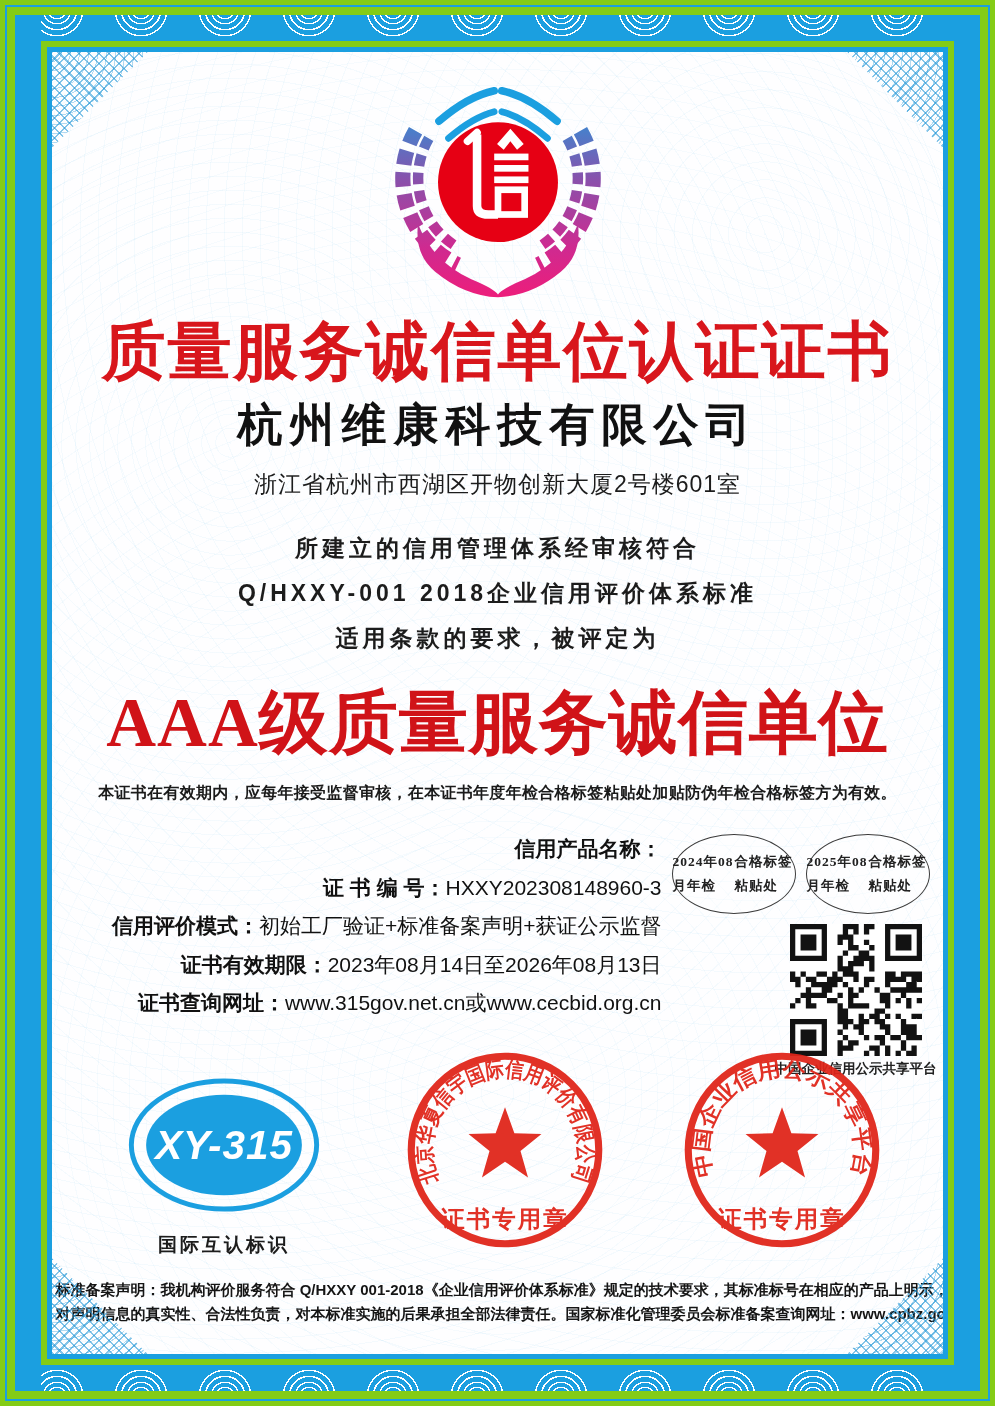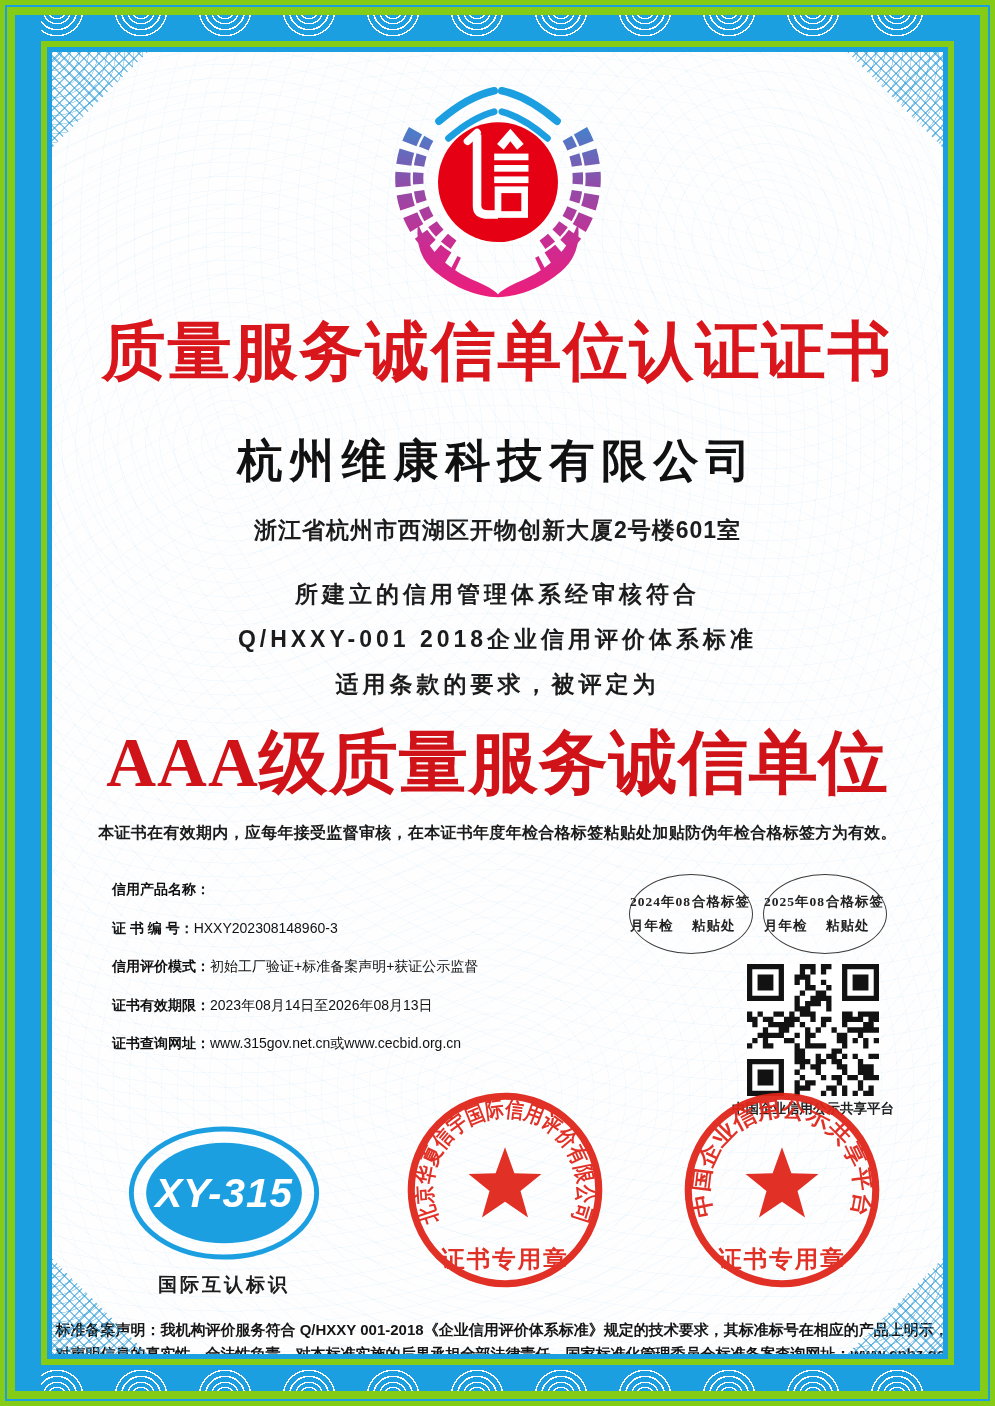--- a/index.html
+++ b/index.html
@@ -43,48 +43,48 @@
   .corner.tl{top:0;left:0;clip-path:polygon(0 0,92% 0,0 92%);}
   .corner.tr{top:0;right:0;clip-path:polygon(8% 0,100% 0,100% 92%);}
   .corner.bl{bottom:0;left:0;clip-path:polygon(0 8%,92% 100%,0 100%);}
   .corner.br{bottom:0;right:0;clip-path:polygon(100% 8%,100% 100%,8% 100%);}
 
   
   .logo{margin-top:14px;width:232px;height:238px;flex:none;}
 
   
   .title{margin-top:4px;font-size:64px;font-weight:900;color:var(--red);letter-spacing:2px;white-space:nowrap;}
-  .company{margin-top:36px;font-size:45px;font-weight:800;color:#111;letter-spacing:7px;white-space:nowrap;}
-  .address{margin-top:24px;font-size:23px;font-weight:700;color:#1c1c1c;letter-spacing:1px;}
+  .company{font-size:45px;font-weight:800;color:#111;letter-spacing:7px;white-space:nowrap;}
+  .address{margin-top:14px;font-size:23px;font-weight:400;color:#1c1c1c;letter-spacing:1px;}
   .statements{margin-top:26px;text-align:center;}
   .statement{font-size:23px;font-weight:600;color:#1c1c1c;line-height:45px;letter-spacing:4px;}
-  .award{margin-top:10px;font-size:69px;font-weight:900;color:#d01318;font-family:"Liberation Serif","DejaVu Serif",serif;letter-spacing:1px;white-space:nowrap;}
+  .award{margin-top:16px;font-size:69px;font-weight:900;color:#d01318;font-family:"Liberation Serif","DejaVu Serif",serif;letter-spacing:1px;white-space:nowrap;}
   .validity-note{margin-top:14px;font-size:16px;font-weight:600;color:#1a1a1a;letter-spacing:.3px;white-space:nowrap;}
 
   
   .info-row{width:100%;display:flex;padding:0 56px 0 60px;margin-top:26px;}
   .fields{flex:1;}
-  .field-row{display:flex;align-items:baseline;font-size:14px;line-height:38.5px;color:#111;}
+  .field-row{display:flex;align-items:baseline;font-size:21px;line-height:38.5px;color:#111;justify-content:flex-end;}
   .field-label{font-weight:800;white-space:pre;}
   .field-value{font-weight:500;white-space:pre;}
   .right-col{width:268px;flex:none;display:flex;flex-direction:column;align-items:flex-end;}
   .stickers{display:flex;gap:10px;margin-top:4px;}
   .year-ellipse{width:124px;height:80px;border:1.5px solid #3c3c3c;border-radius:50%;
     display:flex;flex-direction:row;align-items:center;justify-content:center;
     font-family:"Liberation Serif","DejaVu Serif",serif;font-weight:700;font-size:13.5px;color:#222;line-height:1.75;letter-spacing:1px;background:rgba(255,255,255,.4);}
   .qr-wrap{margin-top:10px;width:160px;display:flex;flex-direction:column;align-items:center;margin-right:-6px;}
   .qr-svg{width:132px;height:132px;background:#fff;}
   .qr-caption{margin-top:4px;font-size:13.5px;font-weight:700;color:#222;white-space:nowrap;}
 
   
   .logos-row{width:100%;display:flex;align-items:flex-end;justify-content:space-between;padding:0 58px 0 66px;margin-top:-34px;}
   .xy-block{display:flex;flex-direction:column;align-items:center;width:212px;}
   .xy-logo{width:200px;height:138px;}
   .xy-text{fill:#fff;font-size:41px;font-weight:700;font-style:italic;text-anchor:middle;font-family:"Liberation Sans",sans-serif;letter-spacing:1px;}
-  .xy-caption{margin-top:10px;font-size:19px;font-weight:600;color:#1c1c1c;letter-spacing:3px;}
+  .xy-caption{margin-top:18px;font-size:19px;font-weight:600;color:#1c1c1c;letter-spacing:3px;}
   .seal{width:206px;height:214px;opacity:.94;}
   .seal-ring{fill:none;stroke:var(--seal-red);stroke-width:7;}
   .seal-arc-text{fill:var(--seal-red);font-size:21px;font-weight:700;font-family:"Liberation Serif","DejaVu Serif",serif;}
   .seal-star{fill:var(--seal-red);}
   .seal-bottom-text{fill:var(--seal-red);font-size:23px;font-weight:700;text-anchor:middle;letter-spacing:2px;font-family:"Liberation Serif","DejaVu Serif",serif;}
 
   
   .disclaimer{margin-top:20px;width:884px;text-align:center;font-size:15px;font-weight:600;color:#151515;line-height:1.6;}
   .disclaimer div{white-space:nowrap;}
 </style>

